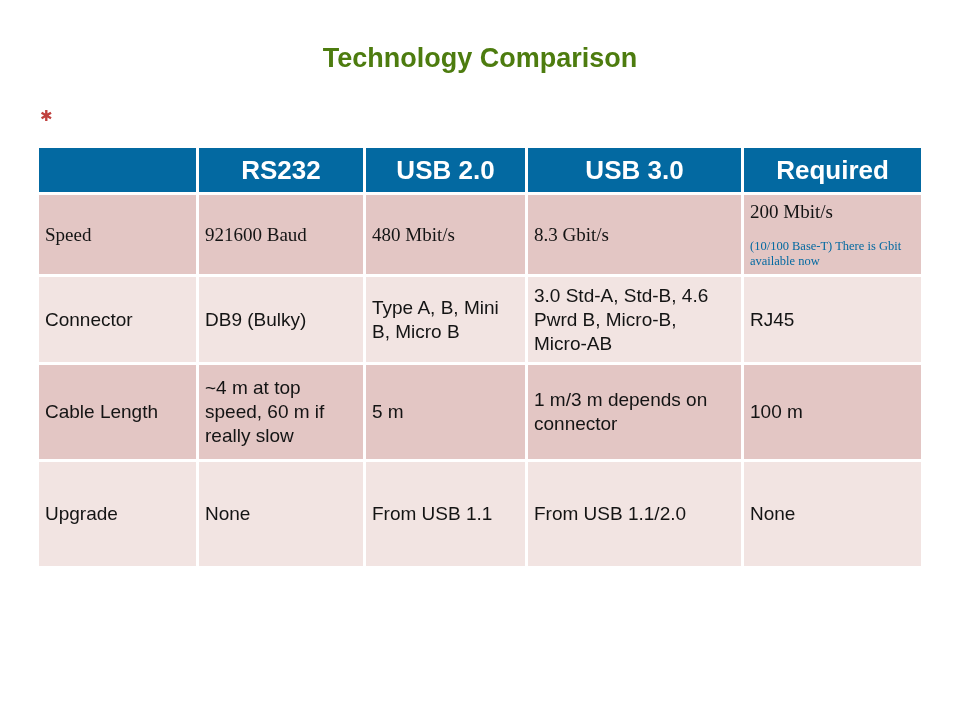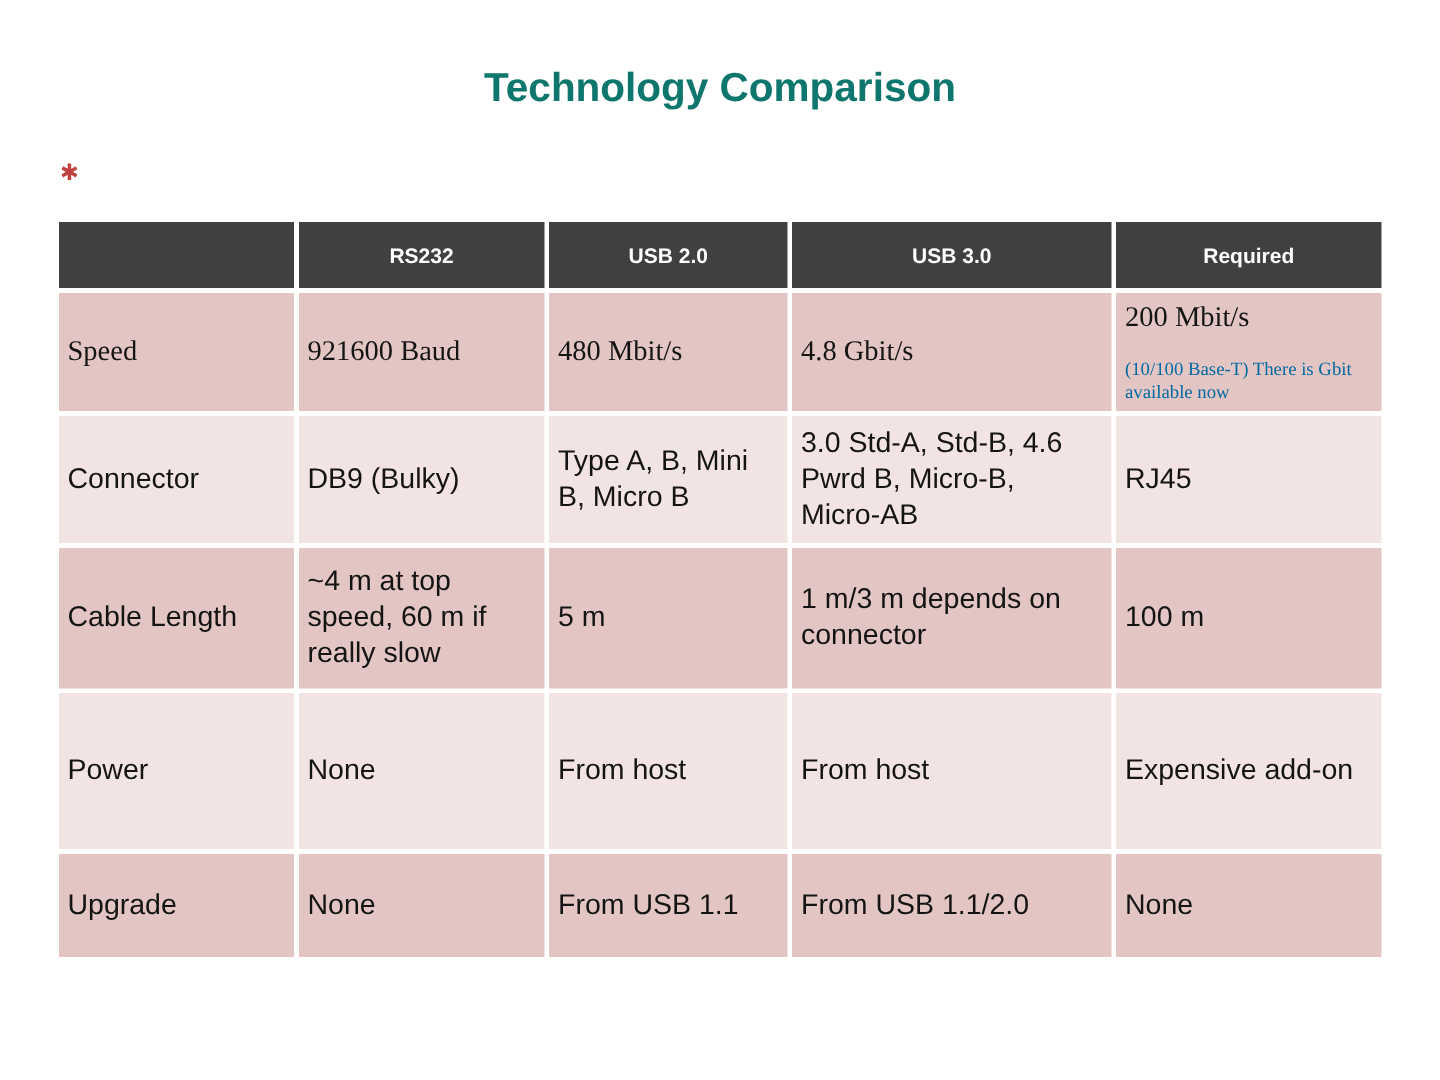--- a/index.html
+++ b/index.html
@@ -12,21 +12,21 @@
     font-family: "Liberation Sans", sans-serif;
   }
   .title {
     position: absolute;
     top: 42px;
     left: 0;
     width: 100%;
     text-align: center;
     font-size: 27px;
     font-weight: bold;
-    color: #0f766e;
+    color: #4d7c0f;
     line-height: 32px;
   }
   .bullet-line {
     position: absolute;
     top: 103px;
     left: 40px;
     width: 890px;
     display: flex;
     align-items: flex-start;
     font-size: 19px;
@@ -48,23 +48,23 @@
     border-collapse: collapse;
     table-layout: fixed;
   }
   .comparison-table th,
   .comparison-table td {
     border: 3px solid #ffffff;
     overflow: hidden;
   }
   .comparison-table thead tr { height: 47px; }
   .comparison-table th {
-    background: #404040;
+    background: #0369a1;
     color: #ffffff;
-    font-size: 14px;
+    font-size: 26px;
     font-weight: bold;
     text-align: center;
     padding: 2px 4px;
   }
   .comparison-table td {
     font-size: 19px;
     color: #141414;
     vertical-align: middle;
     text-align: left;
     padding: 5px 8px 5px 6px;
@@ -115,21 +115,21 @@
     <tbody id="table-body">
         <tr>
           <td>Speed</td>
           <td>
             <div class="cell-text">921600 Baud</div>
           </td>
           <td>
             <div class="cell-text">480 Mbit/s</div>
           </td>
           <td>
-            <div class="cell-text">4.8 Gbit/s</div>
+            <div class="cell-text">8.3 Gbit/s</div>
           </td>
           <td>
             <div class="cell-text">200 Mbit/s</div>
             <div class="cell-note">(10/100 Base-T) There is Gbit available now</div>
           </td>
         </tr>
         <tr>
           <td>Connector</td>
           <td>
             <div class="cell-text">DB9 (Bulky)</div>
@@ -153,35 +153,20 @@
             <div class="cell-text">5 m</div>
           </td>
           <td>
             <div class="cell-text">1 m/3 m depends on connector</div>
           </td>
           <td>
             <div class="cell-text">100 m</div>
           </td>
         </tr>
         <tr>
-          <td>Power</td>
-          <td>
-            <div class="cell-text">None</div>
-          </td>
-          <td>
-            <div class="cell-text">From host</div>
-          </td>
-          <td>
-            <div class="cell-text">From host</div>
-          </td>
-          <td>
-            <div class="cell-text">Expensive add-on</div>
-          </td>
-        </tr>
-        <tr>
           <td>Upgrade</td>
           <td>
             <div class="cell-text">None</div>
           </td>
           <td>
             <div class="cell-text">From USB 1.1</div>
           </td>
           <td>
             <div class="cell-text">From USB 1.1/2.0</div>
           </td>

